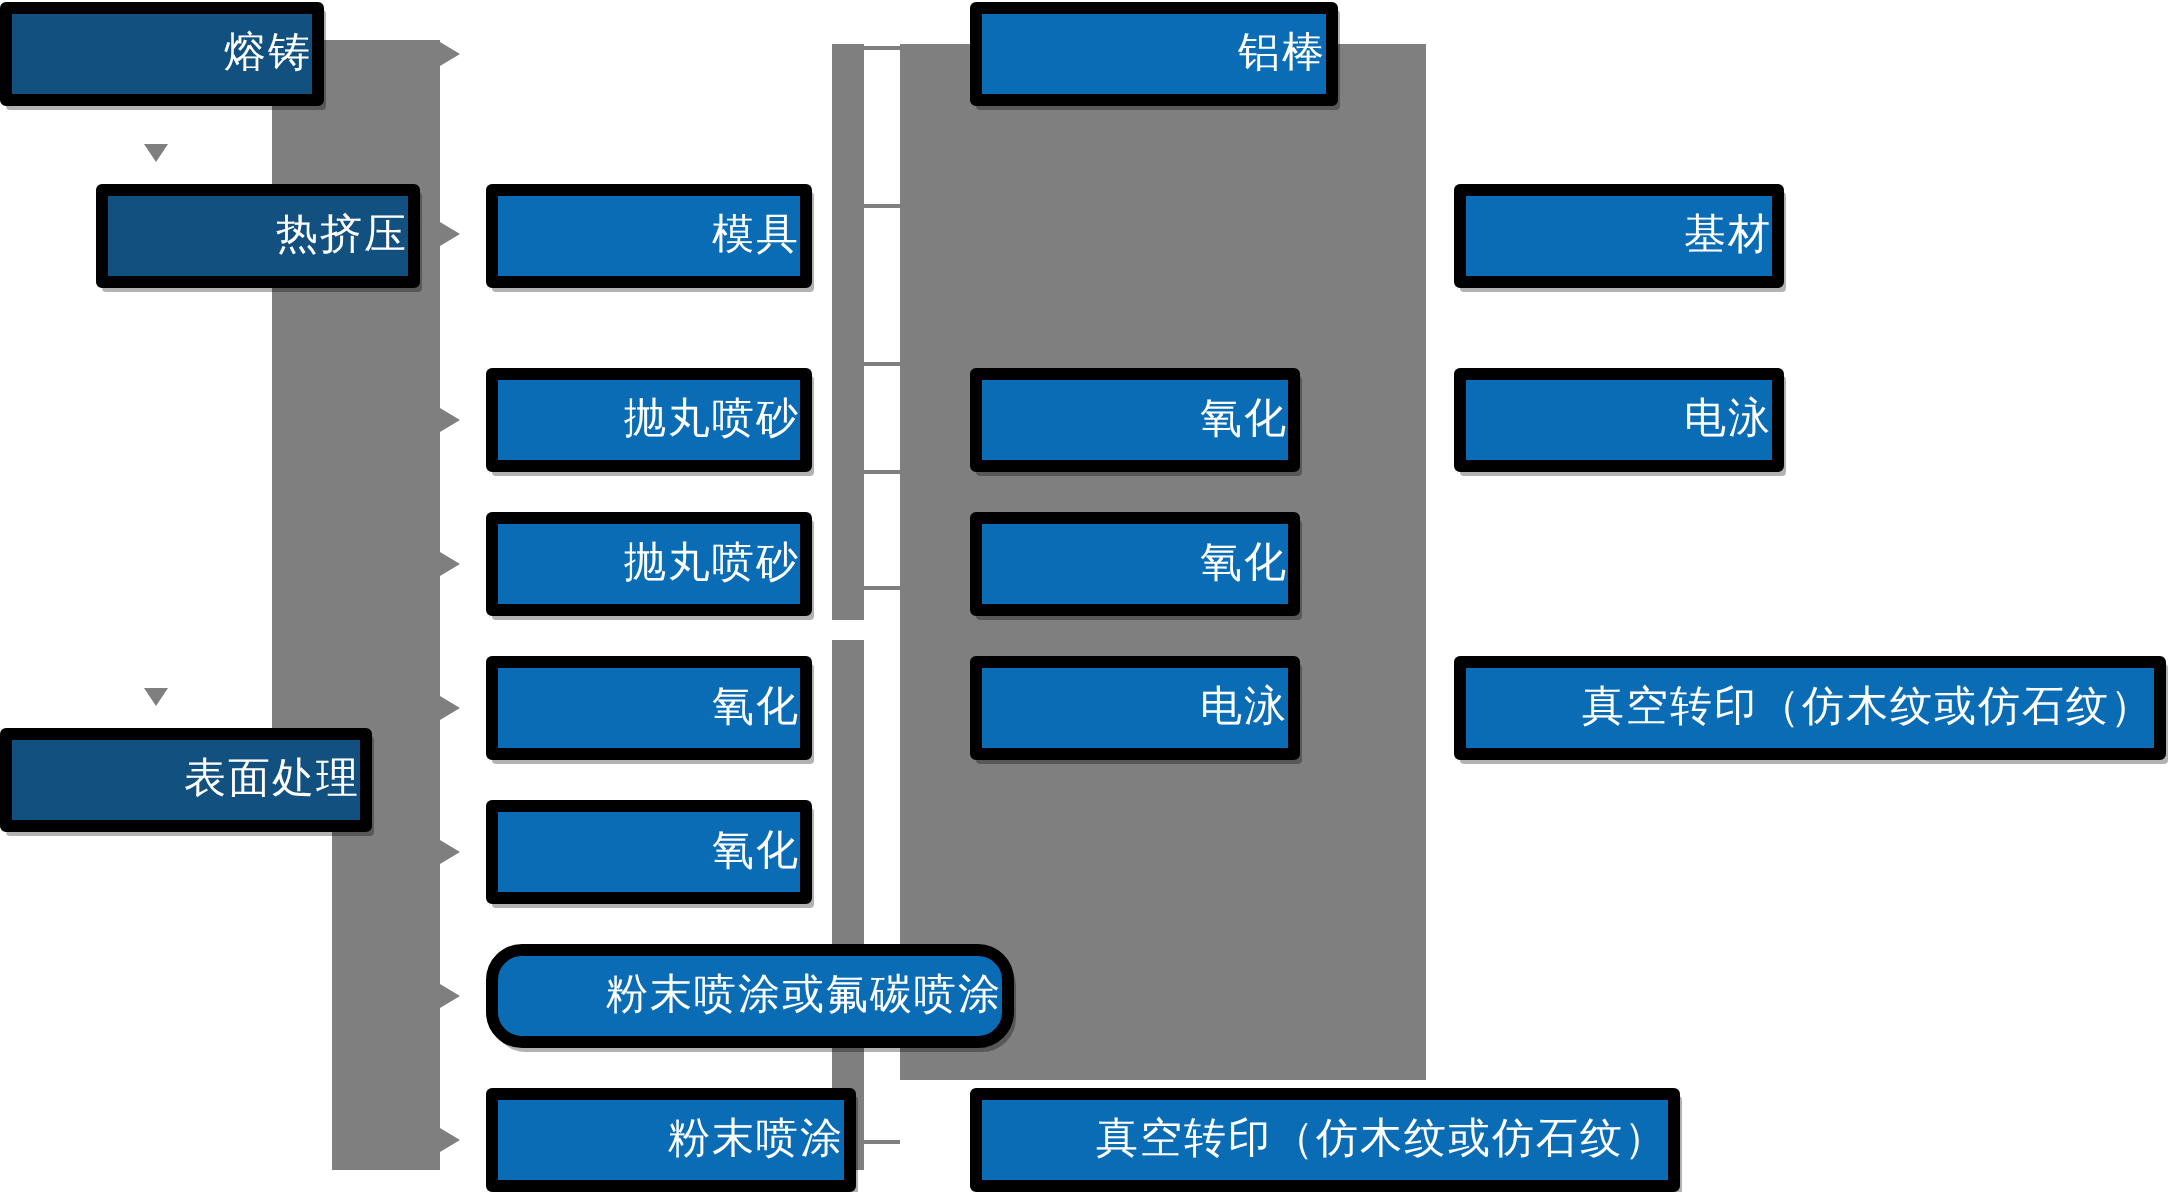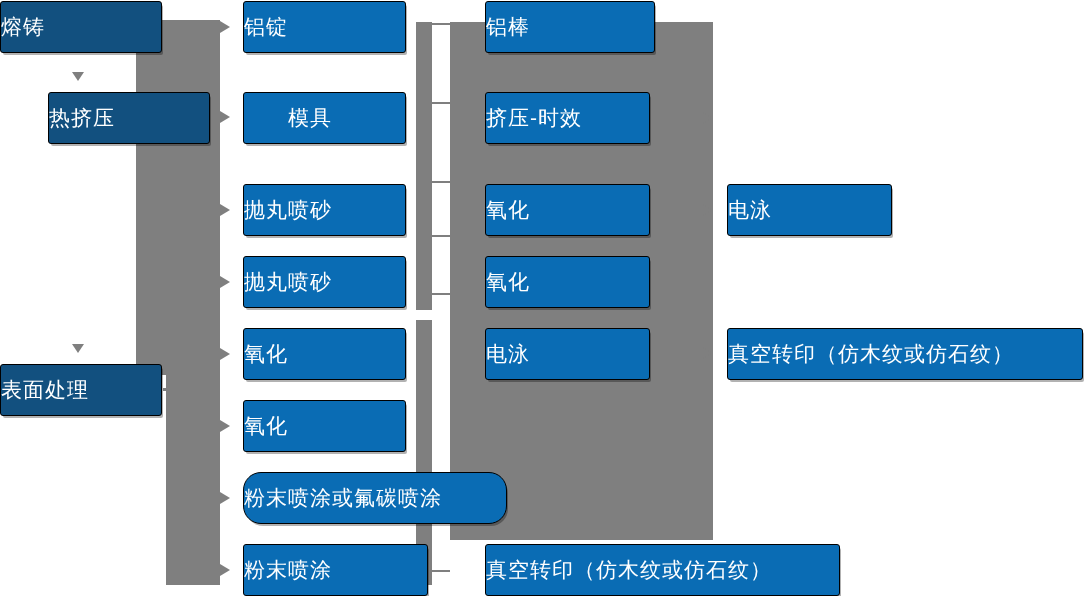--- a/index.html
+++ b/index.html
@@ -13,23 +13,23 @@
 
   
   .gray{position:absolute;background:#7f7f7f;}
 
   
   .box{
     position:absolute;
     box-sizing:border-box;
     display:flex;
     align-items:center;
-    justify-content:flex-start;
+    justify-content:flex-end;
     color:#ffffff;
-    border:1px solid #000000;
+    border:6px solid #000000;
     border-radius:3px;
     letter-spacing:1px;
     text-align:center;
     line-height:1.1;
     white-space:nowrap;
     box-shadow:2px 3px 0 -1px rgba(0,0,0,0.30);
   }
   .box.dark{background:#12507f;}
   .box.light{background:#0a6cb4;}
 
@@ -94,27 +94,24 @@
   <div class="arrowhead" style="left:702px;top:347px;"></div>
 
   <div class="box dark" style="left:0px;top:1px;width:162px;height:52px;font-size:21px;">
     <span>熔铸</span>
   </div>
 
   <div class="box dark" style="left:0px;top:92px;width:162px;height:52px;font-size:21px;margin-left:48px;">
     <span>热挤压</span>
   </div>
 
-  <div class="box dark" style="left:0px;top:364px;width:162px;height:52px;font-size:21px;">
+  <div class="box dark" style="left:0px;top:364px;width:186px;height:52px;font-size:21px;">
     <span>表面处理</span>
   </div>
 
-  <div class="box light" style="left:243px;top:1px;width:163px;height:52px;font-size:21px;">
-    <span>铝锭</span>
-  </div>
 
   <div class="box light" style="left:243px;top:92px;width:163px;height:52px;font-size:21px;padding-left:44px;">
     <span>模具</span>
   </div>
 
   <div class="box light" style="left:243px;top:184px;width:163px;height:52px;font-size:21px;">
     <span>抛丸喷砂</span>
   </div>
 
   <div class="box light" style="left:243px;top:256px;width:163px;height:52px;font-size:21px;">
@@ -130,44 +127,44 @@
   </div>
 
   <div class="box light" style="left:243px;top:472px;width:264px;height:52px;font-size:21px;border-radius:18px;">
     <span>粉末喷涂或氟碳喷涂</span>
   </div>
 
   <div class="box light" style="left:243px;top:544px;width:185px;height:52px;font-size:21px;">
     <span>粉末喷涂</span>
   </div>
 
-  <div class="box light" style="left:485px;top:1px;width:170px;height:52px;font-size:21px;">
+  <div class="box light" style="left:485px;top:1px;width:184px;height:52px;font-size:21px;">
     <span>铝棒</span>
   </div>
 
-  <div class="box light" style="left:485px;top:92px;width:165px;height:52px;font-size:21px;">
-    <span>挤压-时效</span>
-  </div>
 
   <div class="box light" style="left:485px;top:184px;width:165px;height:52px;font-size:21px;">
     <span>氧化</span>
   </div>
 
   <div class="box light" style="left:485px;top:256px;width:165px;height:52px;font-size:21px;">
     <span>氧化</span>
   </div>
 
   <div class="box light" style="left:485px;top:328px;width:165px;height:52px;font-size:21px;">
     <span>电泳</span>
   </div>
 
   <div class="box light" style="left:485px;top:544px;width:355px;height:52px;font-size:21px;">
     <span>真空转印（仿木纹或仿石纹）</span>
   </div>
 
+  <div class="box light" style="left:727px;top:92px;width:165px;height:52px;font-size:21px;">
+    <span>基材</span>
+  </div>
 
   <div class="box light" style="left:727px;top:184px;width:165px;height:52px;font-size:21px;">
     <span>电泳</span>
   </div>
 
   <div class="box light" style="left:727px;top:328px;width:356px;height:52px;font-size:21px;">
     <span>真空转印（仿木纹或仿石纹）</span>
   </div>
 
 </div>

